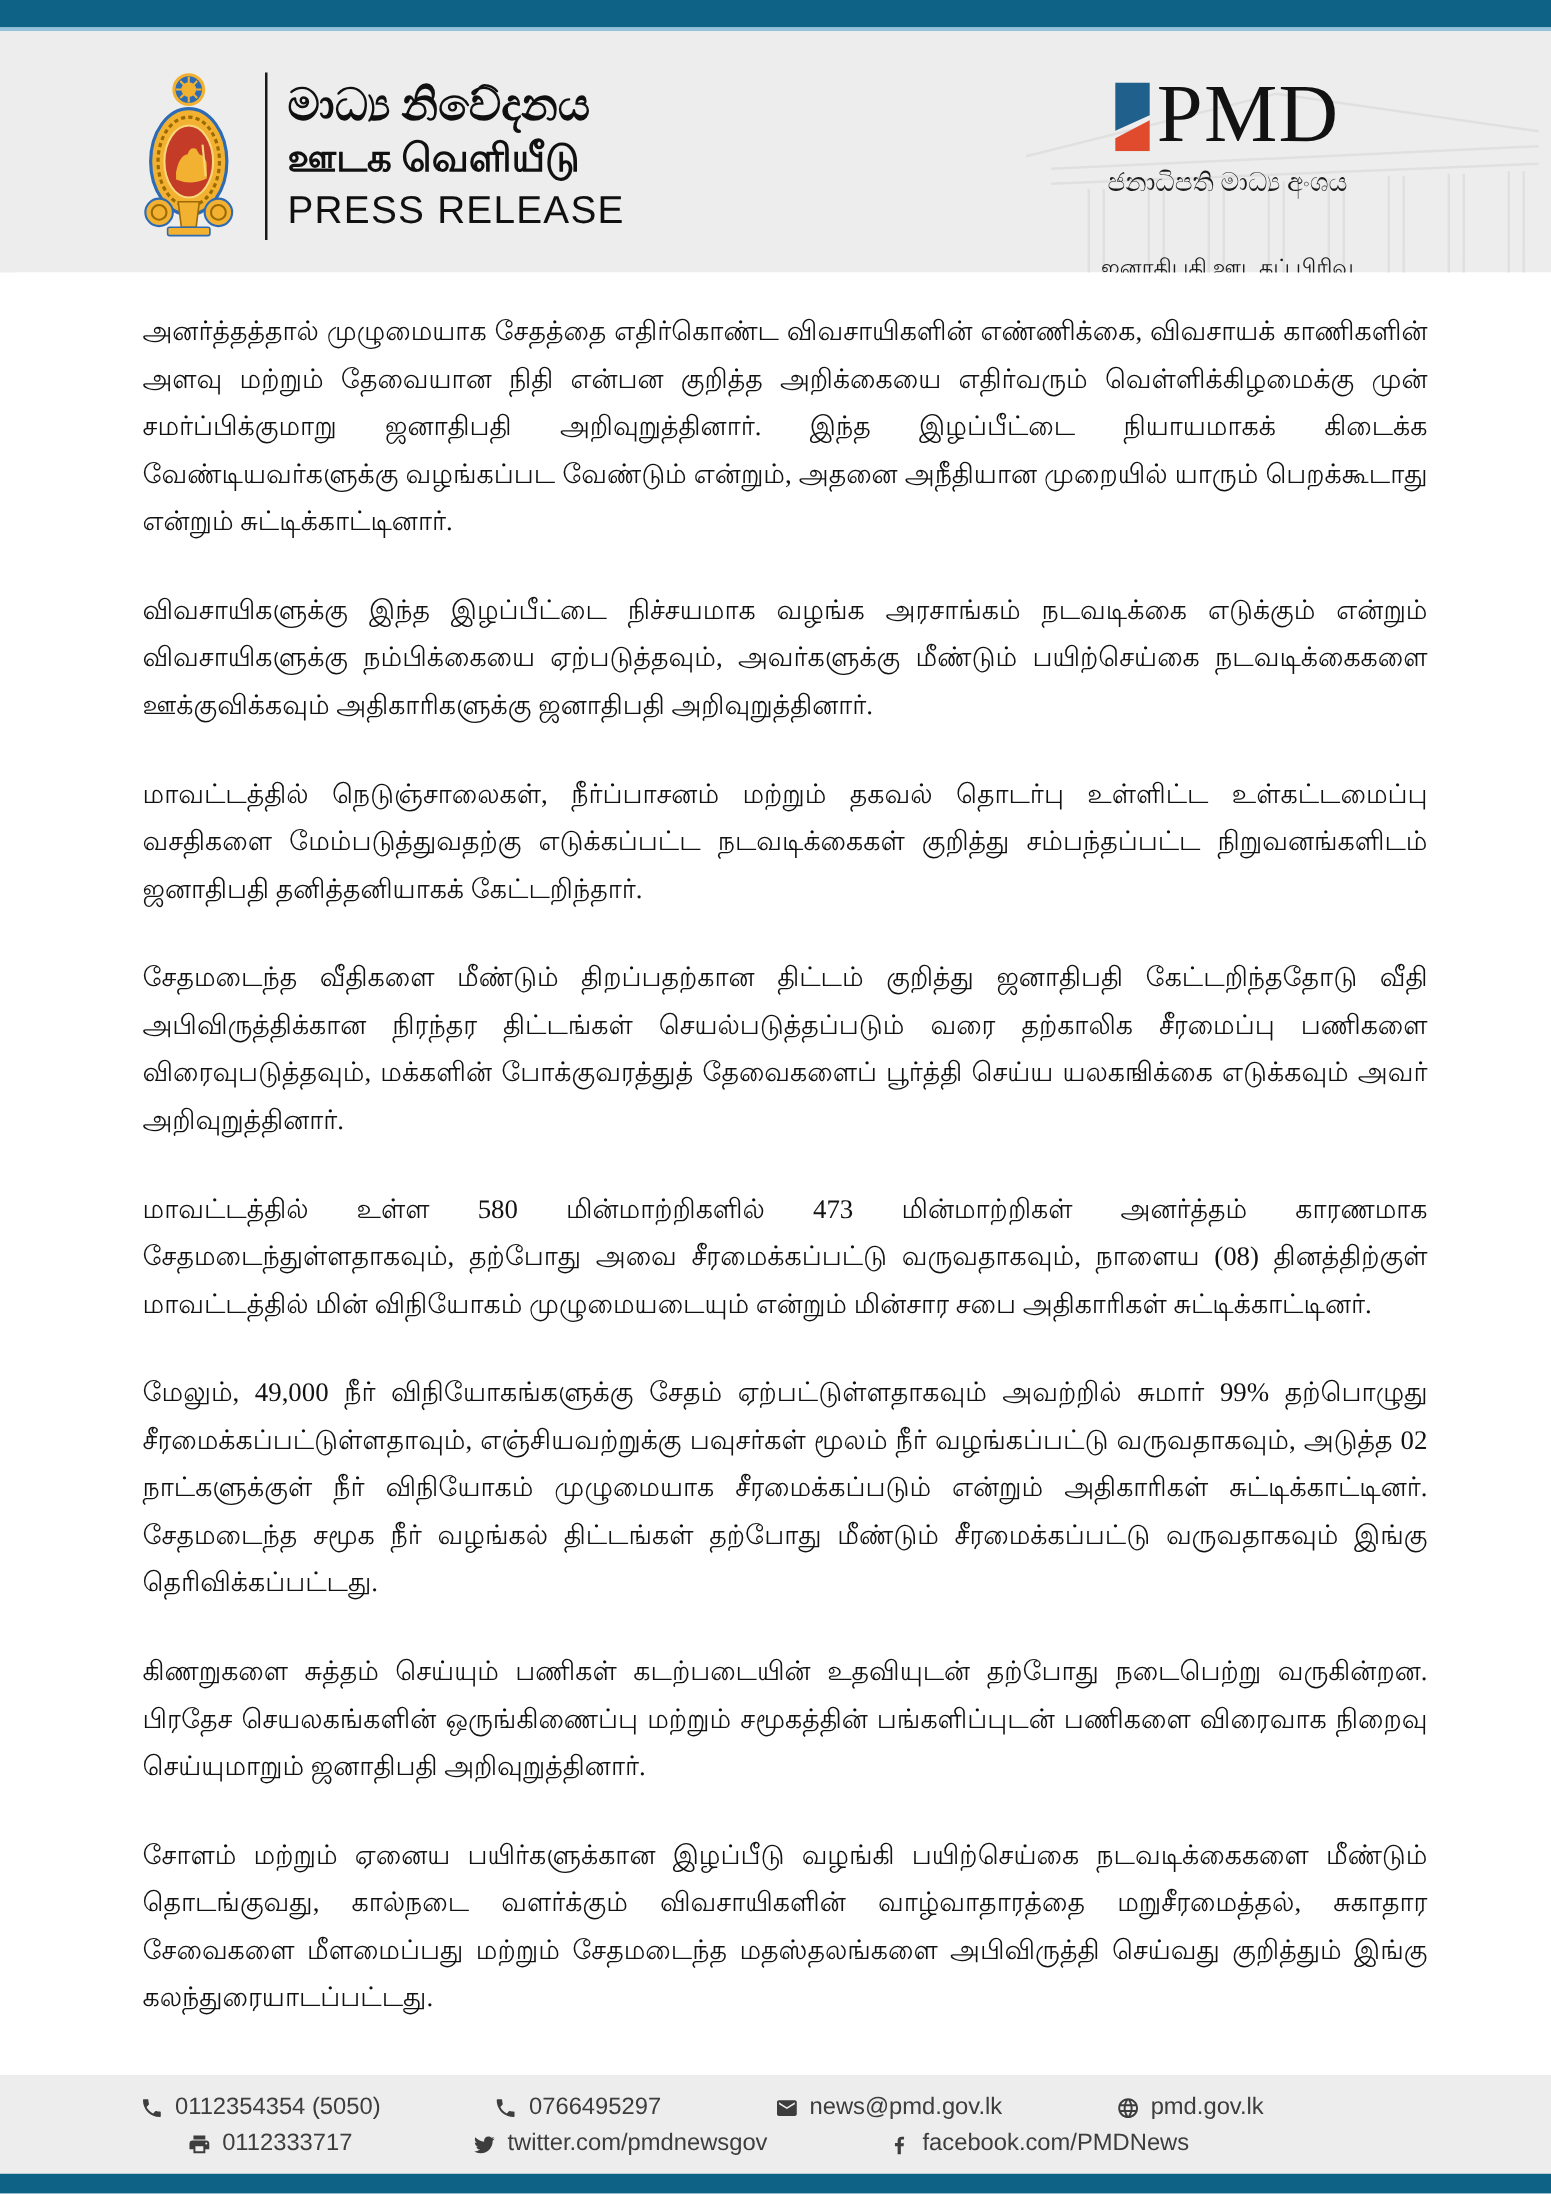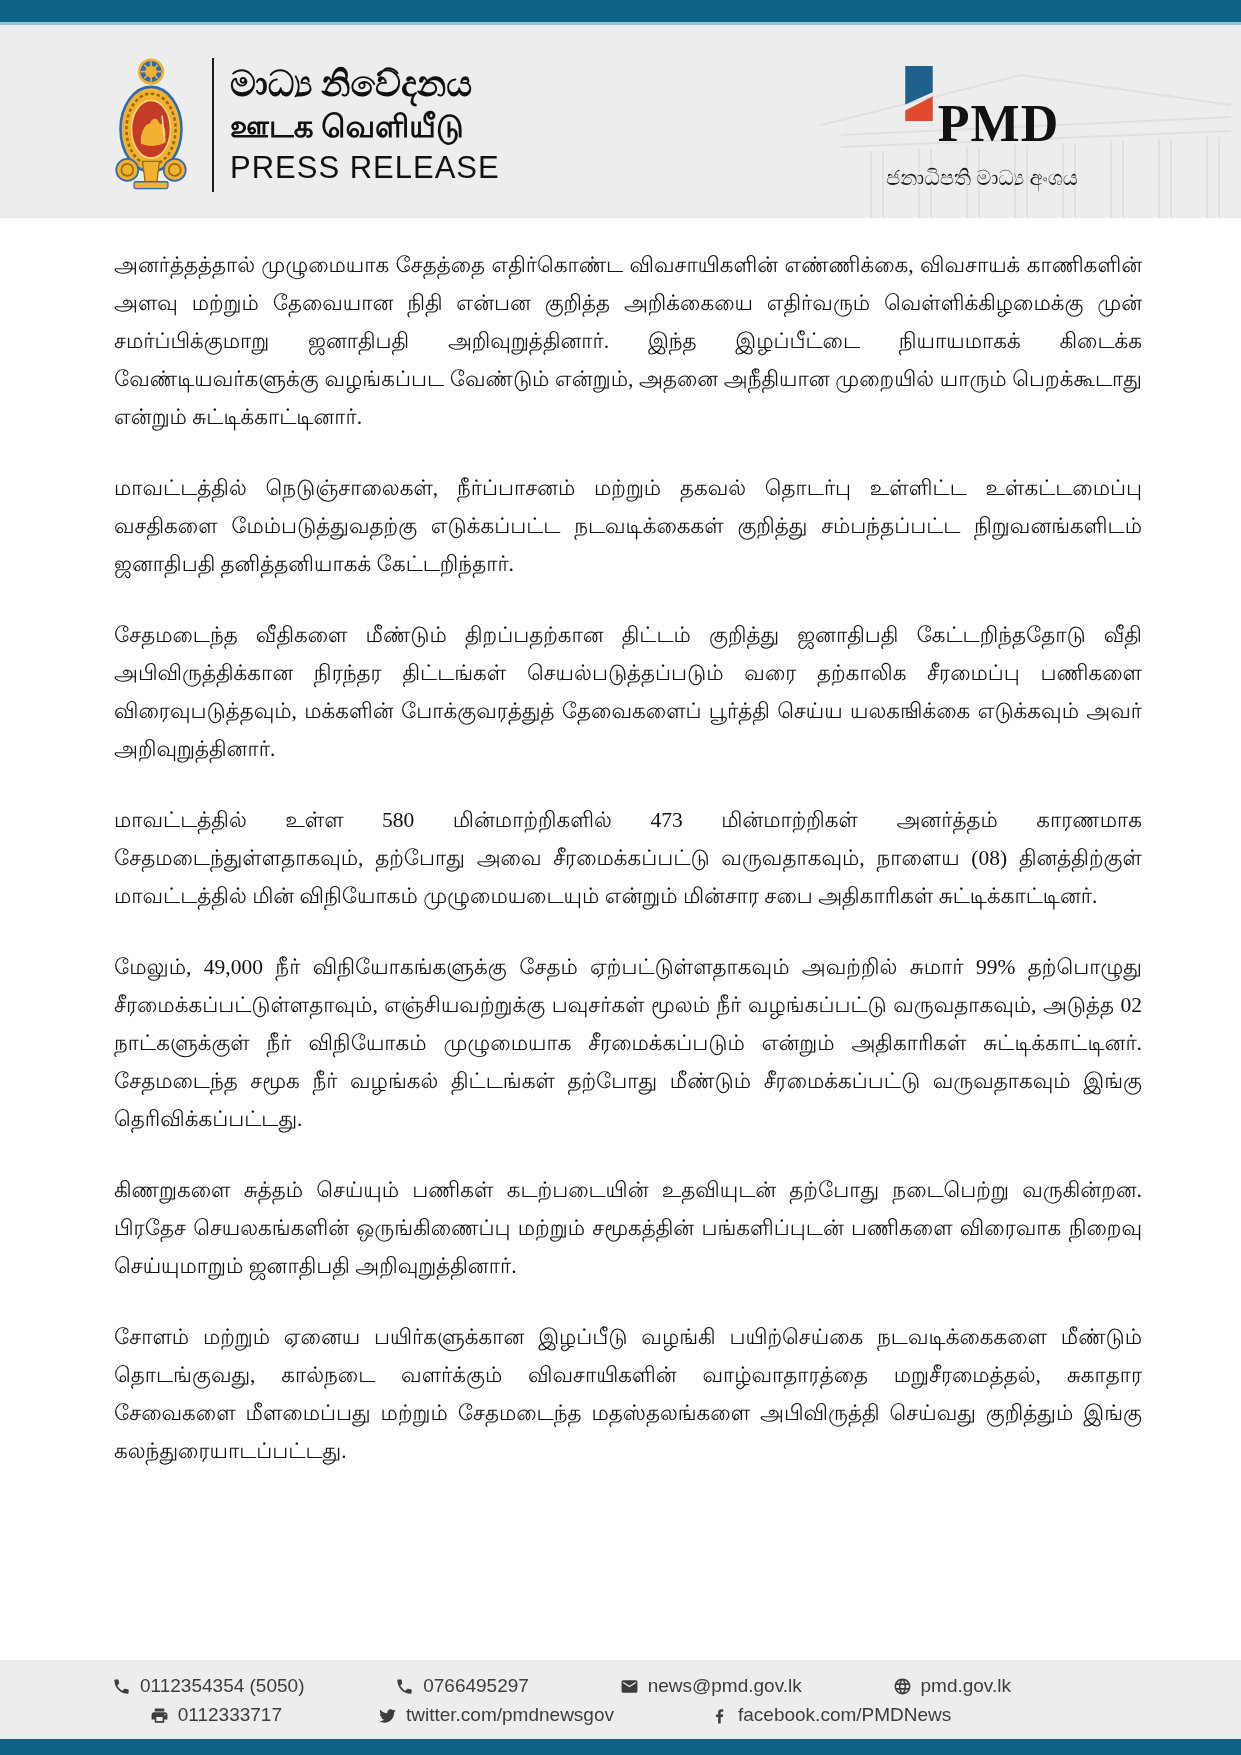--- a/index.html
+++ b/index.html
@@ -23,22 +23,22 @@
   .title-si { font-size:36px; font-weight:bold; color:#101010; line-height:44px; }
   .title-ta { font-size:31px; font-weight:bold; color:#101010; line-height:42px; }
   .title-en { font-size:31px; font-weight:400; color:#101010; line-height:40px;
               font-family:"Liberation Sans","DejaVu Sans",sans-serif; letter-spacing:1px; }
 
   
   .watermark { position:absolute; right:0; top:40px; width:440px; height:178px; opacity:.85; }
   .h-right { position:absolute; left:852px; top:38px; width:260px; text-align:center; }
   .pmd-row { display:flex; align-items:flex-start; justify-content:center; }
   .pmd-mark { width:28px; height:55px; margin-top:3px; }
-  .pmd-word { font-family:"Liberation Serif","DejaVu Serif",serif; font-weight:bold;
-              font-size:52px; line-height:58px; color:#121212; margin-left:5px; letter-spacing:1px;margin-top:32px; }
+  .pmd-word { font-family:"Liberation Serif","DejaVu Serif",serif; font-weight:normal;
+              font-size:66px; line-height:58px; color:#121212; margin-left:5px; letter-spacing:1px; }
   .pmd-si { margin-top:12px; font-size:21px; color:#1a1a1a; line-height:26px; }
   .pmd-ta { font-size:18px; color:#1a1a1a; line-height:25px;margin-top:43px; }
   .pmd-en { font-family:Liberation Mono, monospace; font-size:16px; font-weight:bold;
             color:#c2410c; letter-spacing:.4px; line-height:21px; }
 
   
   .content { position:absolute; top:218px; left:0; right:0; height:1442px; background:#fff;
              padding:28px 99px 0 100px;margin-left:14px; }
   .para { font-size:21.5px; line-height:38px; text-align:justify; color:#121212;
           margin-bottom:33px; }
@@ -129,20 +129,21 @@
         <div class="pmd-word">PMD</div>
       </div>
       <div class="pmd-si">ජනාධිපති මාධ්‍ය අංශය</div>
       <div class="pmd-ta">ஜனாதிபதி ஊடகப் பிரிவு</div>
       <div class="pmd-en">PRESIDENT'S MEDIA DIVISION</div>
     </div>
   </div>
 
   <div class="content">
     <p class="para">அனர்த்தத்தால் முழுமையாக சேதத்தை எதிர்கொண்ட விவசாயிகளின் எண்ணிக்கை, விவசாயக் காணிகளின் அளவு மற்றும் தேவையான நிதி என்பன குறித்த அறிக்கையை எதிர்வரும் வெள்ளிக்கிழமைக்கு முன் சமர்ப்பிக்குமாறு ஜனாதிபதி அறிவுறுத்தினார். இந்த  இழப்பீட்டை நியாயமாகக் கிடைக்க வேண்டியவர்களுக்கு வழங்கப்பட வேண்டும் என்றும், அதனை அநீதியான முறையில் யாரும் பெறக்கூடாது என்றும் சுட்டிக்காட்டினார்.</p>
+    <p class="para">விவசாயிகளுக்கு இந்த இழப்பீட்டை நிச்சயமாக வழங்க அரசாங்கம் நடவடிக்கை எடுக்கும் என்றும் விவசாயிகளுக்கு நம்பிக்கையை ஏற்படுத்தவும், அவர்களுக்கு மீண்டும் பயிற்செய்கை நடவடிக்கைகளை ஊக்குவிக்கவும் அதிகாரிகளுக்கு ஜனாதிபதி அறிவுறுத்தினார்.</p>
     <p class="para">மாவட்டத்தில் நெடுஞ்சாலைகள், நீர்ப்பாசனம் மற்றும் தகவல் தொடர்பு உள்ளிட்ட உள்கட்டமைப்பு வசதிகளை மேம்படுத்துவதற்கு எடுக்கப்பட்ட நடவடிக்கைகள் குறித்து சம்பந்தப்பட்ட நிறுவனங்களிடம் ஜனாதிபதி தனித்தனியாகக் கேட்டறிந்தார்.</p>
     <p class="para">சேதமடைந்த வீதிகளை மீண்டும் திறப்பதற்கான திட்டம் குறித்து ஜனாதிபதி கேட்டறிந்ததோடு வீதி அபிவிருத்திக்கான  நிரந்தர திட்டங்கள் செயல்படுத்தப்படும் வரை தற்காலிக சீரமைப்பு பணிகளை விரைவுபடுத்தவும், மக்களின் போக்குவரத்துத் தேவைகளைப் பூர்த்தி செய்ய யலகஙிக்கை எடுக்கவும் அவர் அறிவுறுத்தினார்.</p>
     <p class="para">மாவட்டத்தில் உள்ள 580 மின்மாற்றிகளில் 473 மின்மாற்றிகள் அனர்த்தம் காரணமாக சேதமடைந்துள்ளதாகவும், தற்போது அவை சீரமைக்கப்பட்டு வருவதாகவும், நாளைய (08) தினத்திற்குள் மாவட்டத்தில் மின் விநியோகம் முழுமையடையும் என்றும் மின்சார சபை அதிகாரிகள் சுட்டிக்காட்டினர்.</p>
     <p class="para">மேலும், 49,000 நீர் விநியோகங்களுக்கு சேதம் ஏற்பட்டுள்ளதாகவும்  அவற்றில் சுமார் 99% தற்பொழுது சீரமைக்கப்பட்டுள்ளதாவும், எஞ்சியவற்றுக்கு பவுசர்கள் மூலம் நீர் வழங்கப்பட்டு வருவதாகவும், அடுத்த 02 நாட்களுக்குள் நீர் விநியோகம் முழுமையாக சீரமைக்கப்படும் என்றும் அதிகாரிகள் சுட்டிக்காட்டினர். சேதமடைந்த சமூக நீர் வழங்கல் திட்டங்கள் தற்போது மீண்டும் சீரமைக்கப்பட்டு வருவதாகவும் இங்கு தெரிவிக்கப்பட்டது.</p>
     <p class="para">கிணறுகளை சுத்தம் செய்யும் பணிகள் கடற்படையின் உதவியுடன் தற்போது நடைபெற்று வருகின்றன.  பிரதேச செயலகங்களின் ஒருங்கிணைப்பு மற்றும் சமூகத்தின் பங்களிப்புடன் பணிகளை விரைவாக நிறைவு செய்யுமாறும் ஜனாதிபதி அறிவுறுத்தினார்.</p>
     <p class="para">சோளம் மற்றும் ஏனைய பயிர்களுக்கான இழப்பீடு வழங்கி  பயிற்செய்கை நடவடிக்கைகளை மீண்டும் தொடங்குவது, கால்நடை வளர்க்கும்  விவசாயிகளின் வாழ்வாதாரத்தை மறுசீரமைத்தல், சுகாதார சேவைகளை மீளமைப்பது மற்றும் சேதமடைந்த மதஸ்தலங்களை  அபிவிருத்தி செய்வது குறித்தும் இங்கு கலந்துரையாடப்பட்டது.</p>
   </div>
 
   <div class="footer">
     <div class="f-row1">

